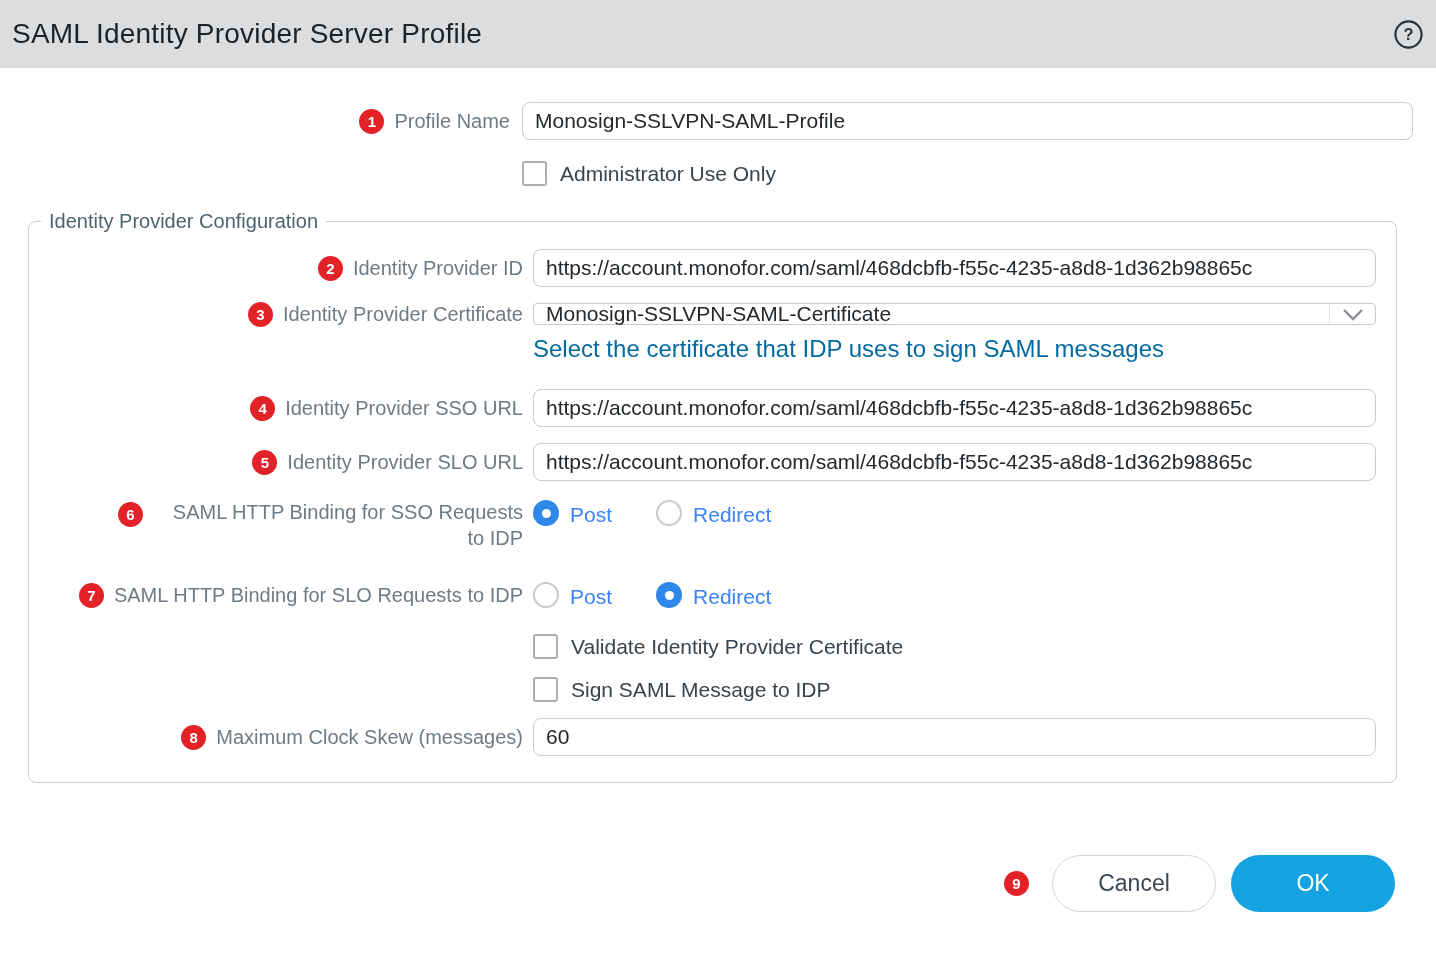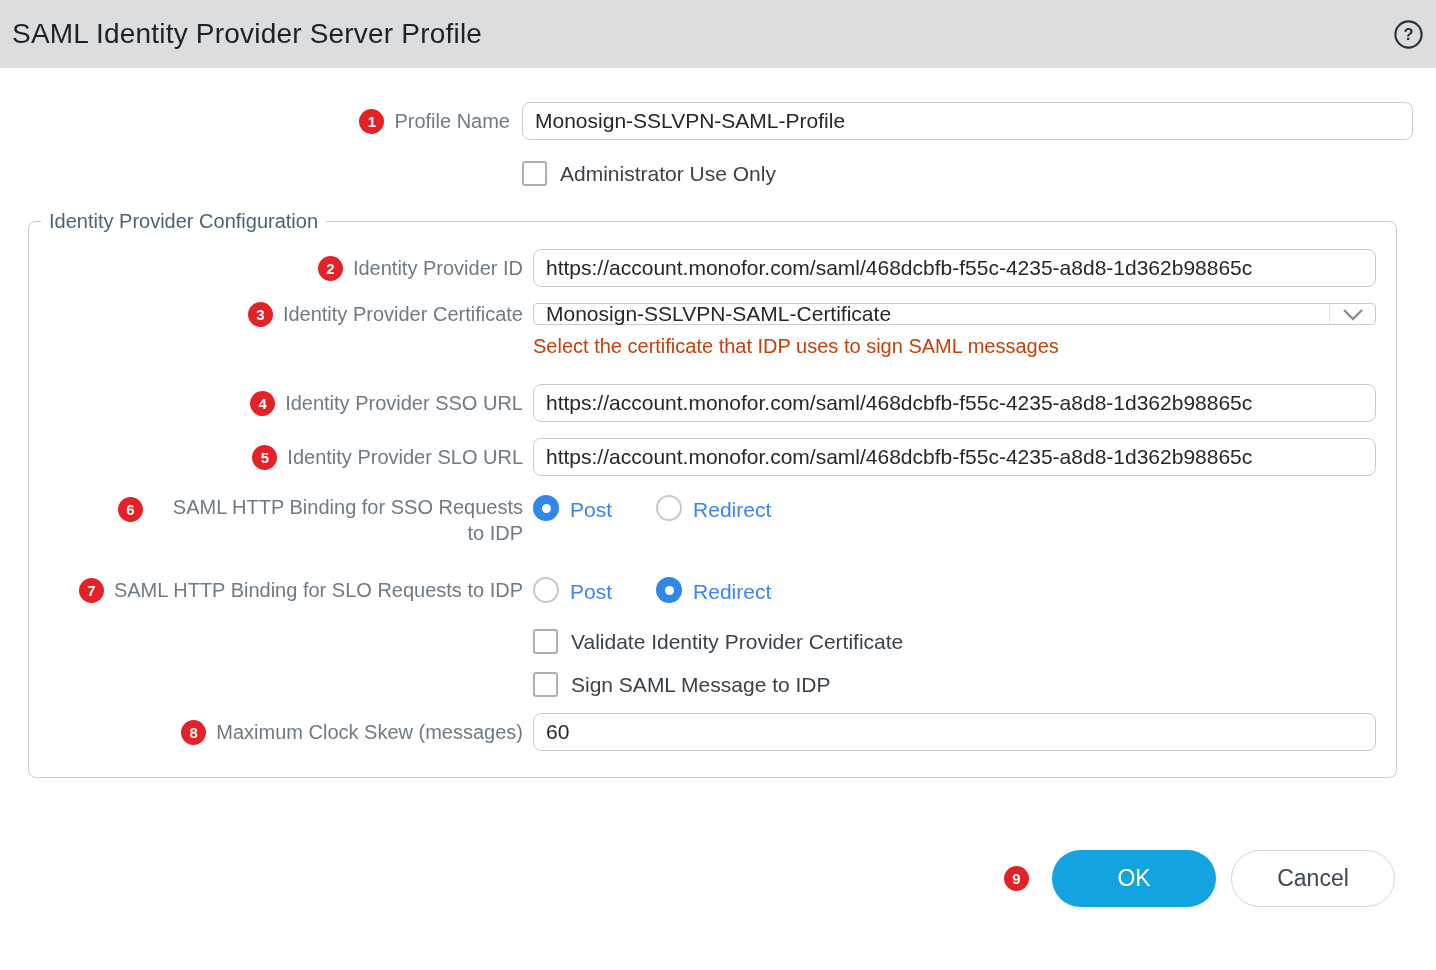--- a/index.html
+++ b/index.html
@@ -92,22 +92,22 @@
     font-size: 20px;
     font-weight: normal;
     color: #4d6470;
     margin-left: 12px;
     padding: 0 8px;
   }
   .fs-row .label-cell { width: 494px; }
   .fs-row .control-cell { flex: 1; margin-left: 10px; }
 
   .helper-text {
-    font-size: 20px;
-    color: #c2410c;
+    font-size: 24px;
+    color: #0369a1;
     margin: 8px 0 12px 504px;
   }
 
   
   .combo {
     display: flex;
     align-items: center;
     height: 22px;
     border: 1px solid #c7cbce;
     border-radius: 4px;
@@ -313,17 +313,17 @@
       </div>
       <div class="control-cell">
         <input class="text-input" value="60" style="">
       </div>
     </div>
 
   </fieldset>
 
   <div class="footer">
     <span class="badge">9</span>
+    <button class="btn btn-cancel">Cancel</button>
     <button class="btn btn-ok">OK</button>
-    <button class="btn btn-cancel">Cancel</button>
   </div>
 
 </div>
 
 </body></html>

